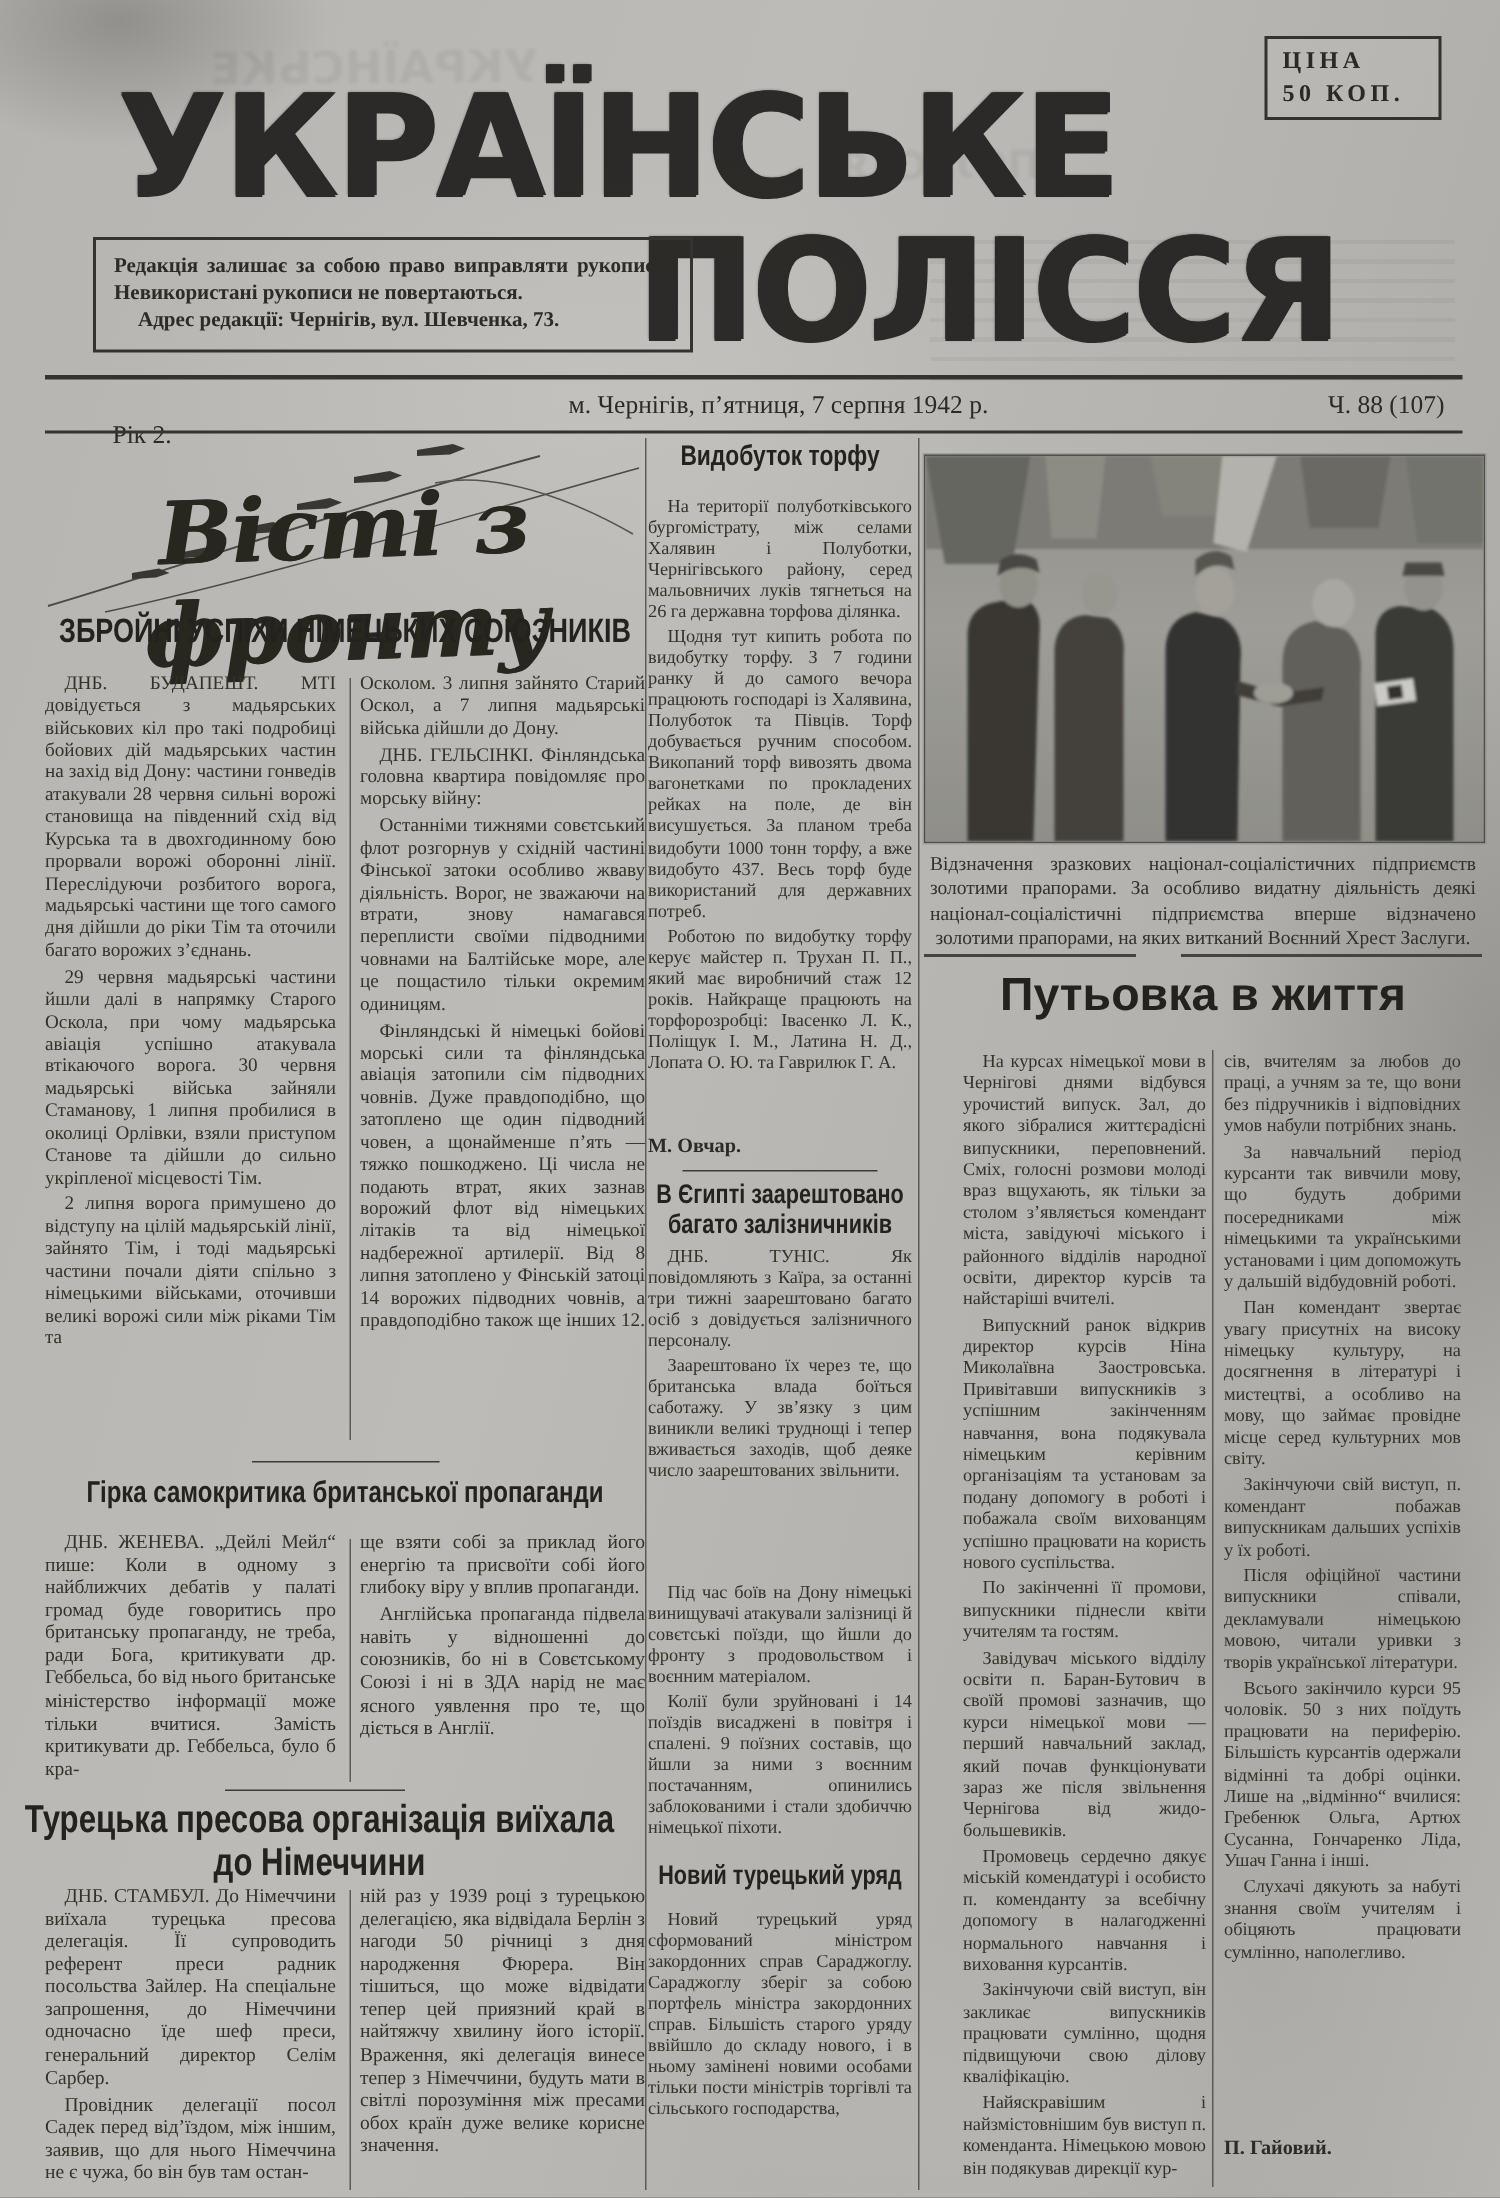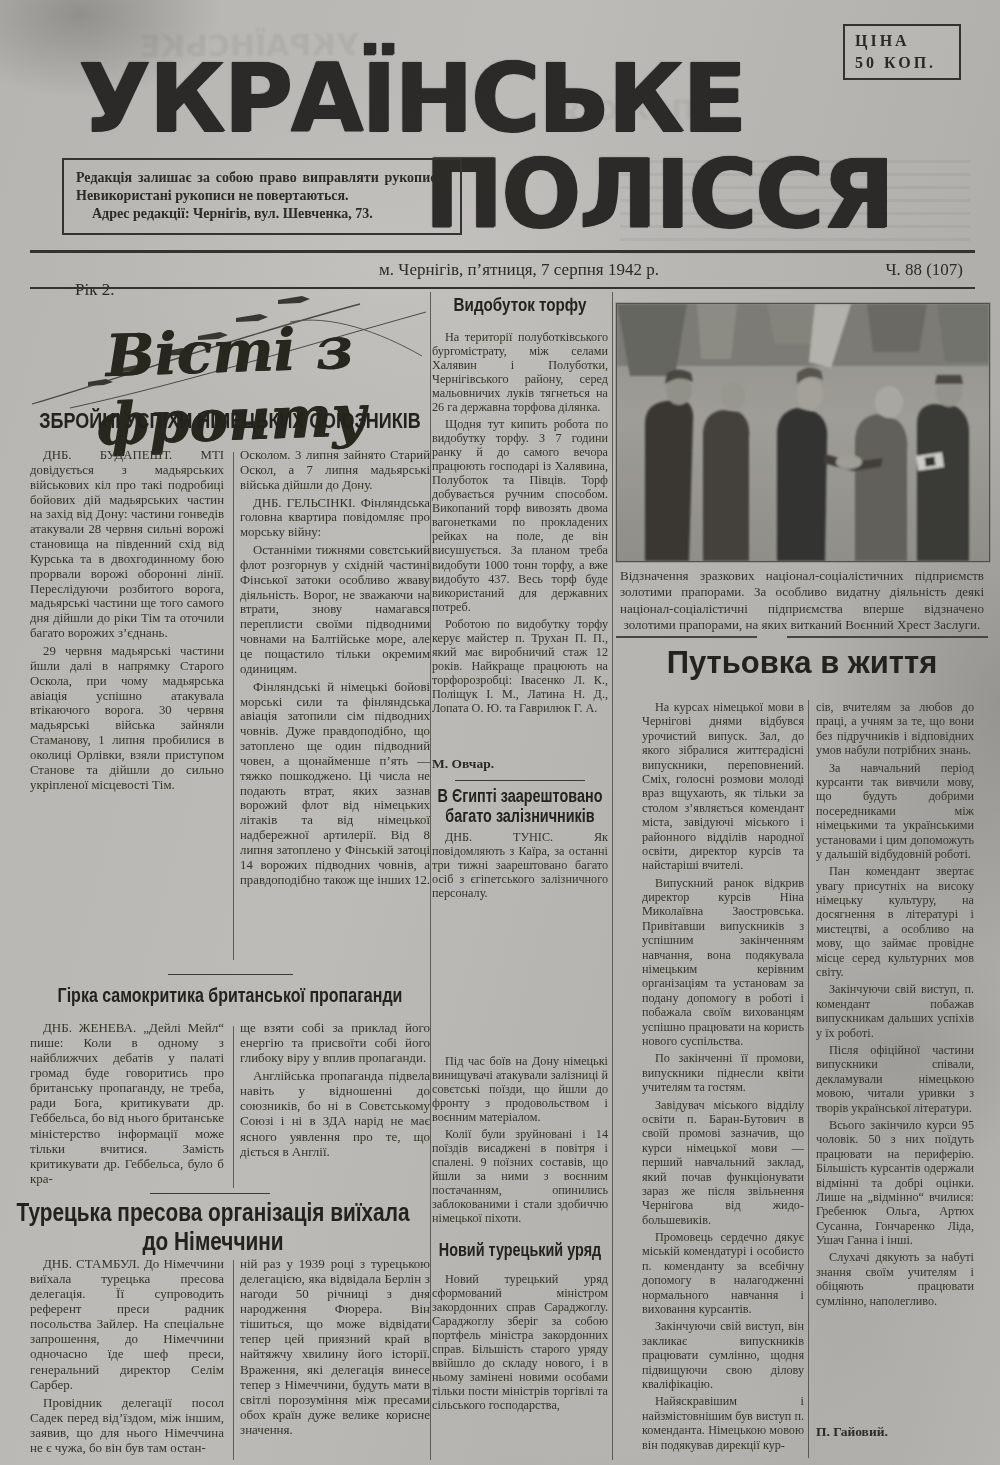--- a/index.html
+++ b/index.html
@@ -106,20 +106,21 @@
       </g>
     </svg>
   </div>
   <div class="abs script-head" style="left:30px;top:318px;width:400px;">Вісті з фронту</div>
   <div class="abs sans sec-title" style="left:30px;top:408px;width:400px;font-size:22.5px;">
       <span class="condw">ЗБРОЙНІ УСПІХИ НІМЕЦЬКИХ СОЮЗНИКІВ</span>
     </div>
   <div class="abs col b13" style="left:30px;top:448px;width:194px;height:516px;">
       <p>ДНБ. БУДАПЕШТ. МТІ довідується з мадьярських військових кіл про такі подробиці бойових дій мадьярських частин на захід від Дону: частини гонведів атакували 28 червня сильні ворожі становища на південний схід від Курська та в двохгодинному бою прорвали ворожі оборонні лінії. Переслідуючи розбитого ворога, мадьярські частини ще того самого дня дійшли до ріки Тім та оточили багато ворожих з’єднань.</p>
       <p>29 червня мадьярські частини йшли далі в напрямку Старого Оскола, при чому мадьярська авіація успішно атакувала втікаючого ворога. 30 червня мадьярські війська зайняли Стаманову, 1 липня пробилися в околиці Орлівки, взяли приступом Станове та дійшли до сильно укріпленої місцевості Тім.</p>
+      <p>2 липня ворога примушено до відступу на цілій мадьярській лінії, зайнято Тім, і тоді мадьярські частини почали діяти спільно з німецькими військами, оточивши великі ворожі сили між ріками Тім та</p>
     </div>
   <div class="abs col b13 flush" style="left:240px;top:448px;width:190px;height:516px;">
       <p>Осколом. 3 липня зайнято Старий Оскол, а 7 липня мадьярські війська дійшли до Дону.</p>
       <p>ДНБ. ГЕЛЬСІНКІ. Фінляндська головна квартира повідомляє про морську війну:</p>
       <p>Останніми тижнями совєтський флот розгорнув у східній частині Фінської затоки особливо жваву діяльність. Ворог, не зважаючи на втрати, знову намагався переплисти своїми підводними човнами на Балтійське море, але це пощастило тільки окремим одиницям.</p>
       <p>Фінляндські й німецькі бойові морські сили та фінляндська авіація затопили сім підводних човнів. Дуже правдоподібно, що затоплено ще один підводний човен, а щонайменше п’ять — тяжко пошкоджено. Ці числа не подають втрат, яких зазнав ворожий флот від німецьких літаків та від німецької надбережної артилерії. Від 8 липня затоплено у Фінській затоці 14 ворожих підводних човнів, а правдоподібно також ще інших 12.</p>
     </div>
 
   <div class="seprule" style="left:168px;top:974px;width:125px;height:1px;"></div>
   <div class="abs sans sec-title" style="left:30px;top:984px;width:400px;font-size:20px;">
@@ -152,21 +153,22 @@
       <p>На території полуботківського бургомістрату, між селами Халявин і Полуботки, Чернігівського району, серед мальовничих луків тягнеться на 26 га державна торфова ділянка.</p>
       <p>Щодня тут кипить робота по видобутку торфу. З 7 години ранку й до самого вечора працюють господарі із Халявина, Полуботок та Півців. Торф добувається ручним способом. Викопаний торф вивозять двома вагонетками по прокладених рейках на поле, де він висушується. За планом треба видобути 1000 тонн торфу, а вже видобуто 437. Весь торф буде використаний для державних потреб.</p>
       <p>Роботою по видобутку торфу керує майстер п. Трухан П. П., який має виробничий стаж 12 років. Найкраще працюють на торфорозробці: Івасенко Л. К., Поліщук І. М., Латина Н. Д., Лопата О. Ю. та Гаврилюк Г. А.</p>
     </div>
   <div class="abs byline" style="left:432px;top:756px;width:170px;">М. Овчар.</div>
   <div class="seprule" style="left:455px;top:780px;width:130px;height:1px;"></div>
   <div class="abs sans sec-title" style="left:432px;top:786px;width:176px;font-size:18px;">
       <span class="condw">В Єгипті заарештовано багато залізничників</span>
     </div>
   <div class="abs col b12" style="left:432px;top:830px;width:176px;height:178px;">
-      <p>ДНБ. ТУНІС. Як повідомляють з Каїра, за останні три тижні заарештовано багато осіб з єгіпетського залізничного персоналу.</p>
+      <p>ДНБ. ТУНІС. Як повідомляють з Каїра, за останні три тижні заарештовано багато осіб з довідується залізничного персоналу.</p>
+      <p>Заарештовано їх через те, що британська влада боїться саботажу. У зв’язку з цим виникли великі труднощі і тепер вживається заходів, щоб деяке число заарештованих звільнити.</p>
     </div>
   <div class="abs col b12" style="left:432px;top:1054px;width:176px;height:180px;">
       <p>Під час боїв на Дону німецькі винищувачі атакували залізниці й совєтські поїзди, що йшли до фронту з продовольством і воєнним матеріалом.</p>
       <p>Колії були зруйновані і 14 поїздів висаджені в повітря і спалені. 9 поїзних составів, що йшли за ними з воєнним постачанням, опинились заблокованими і стали здобиччю німецької піхоти.</p>
     </div>
   <div class="abs sans sec-title" style="left:432px;top:1240px;width:176px;font-size:18px;">
       <span class="condw">Новий турецький уряд</span>
     </div>
   <div class="abs col b12" style="left:432px;top:1272px;width:176px;height:186px;">
       <p>Новий турецький уряд сформований міністром закордонних справ Сараджоглу. Сараджоглу зберіг за собою портфель міністра закордонних справ. Більшість старого уряду ввійшло до складу нового, і в ньому замінені новими особами тільки пости міністрів торгівлі та сільського господарства,</p>

